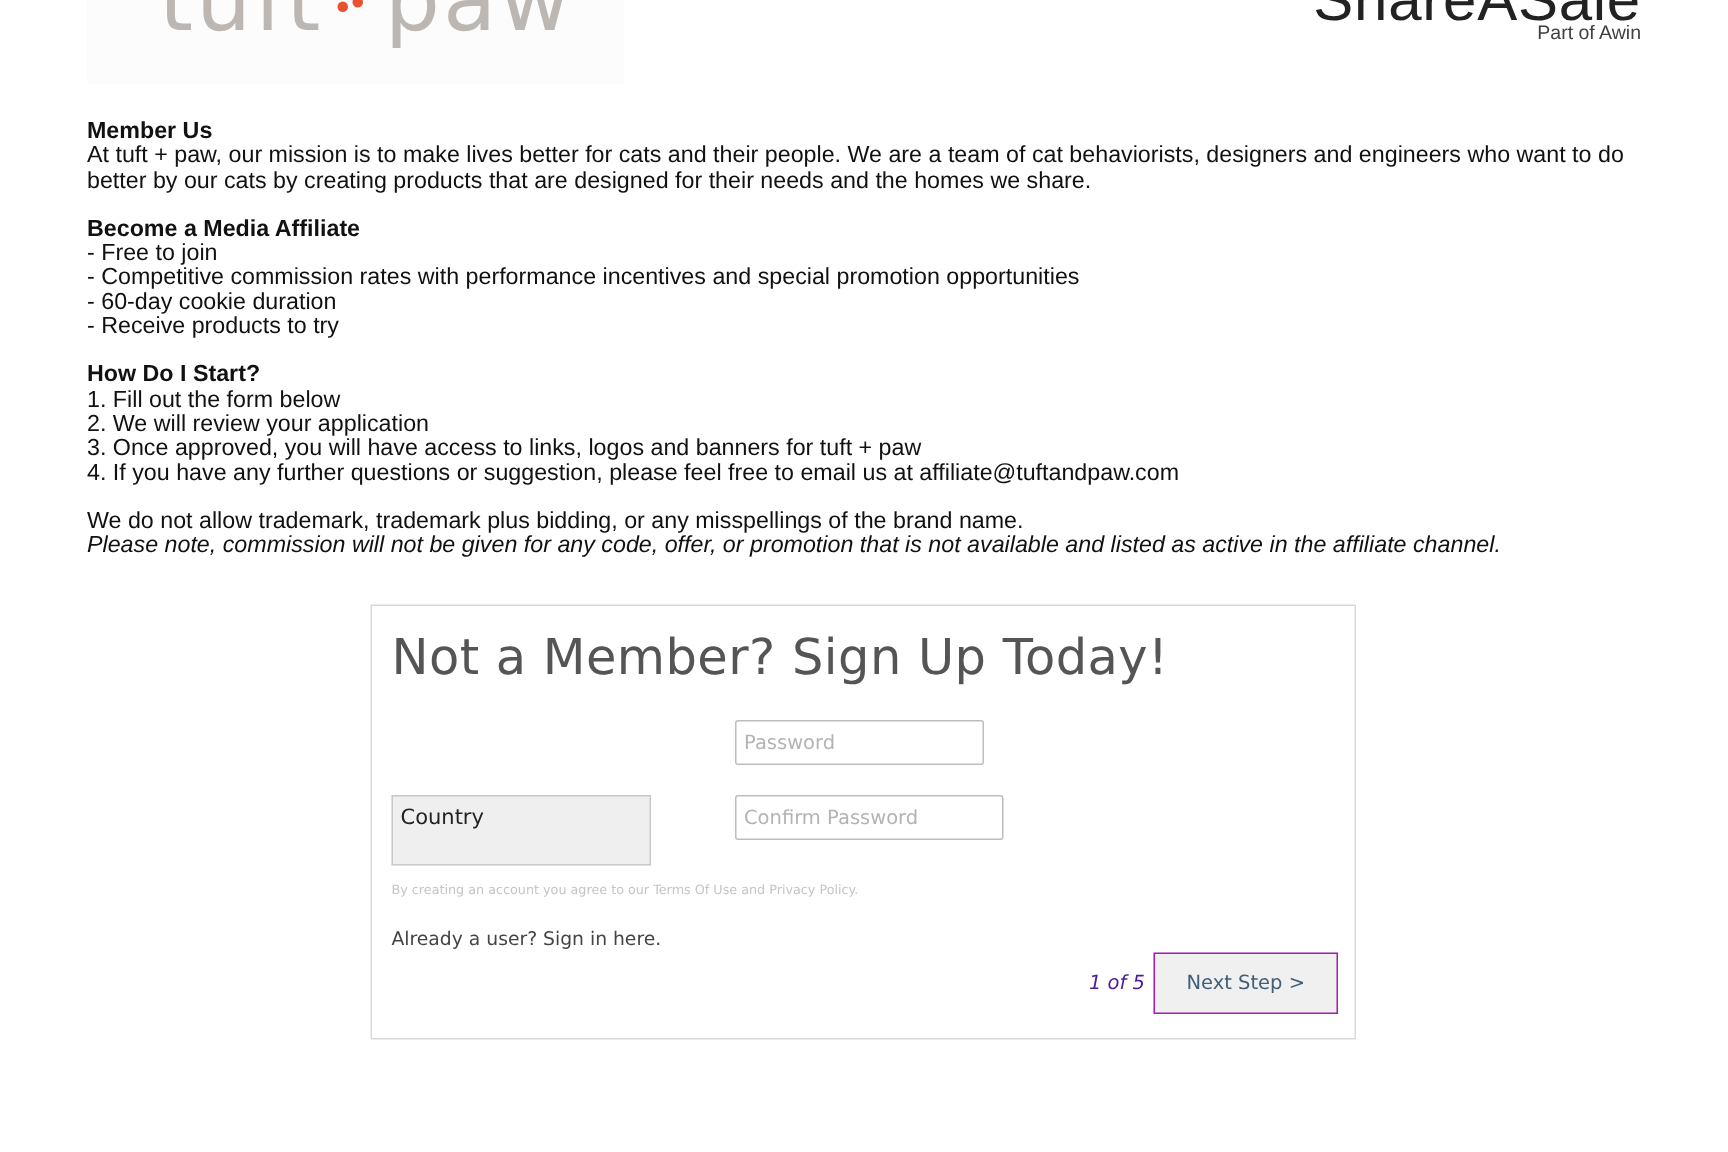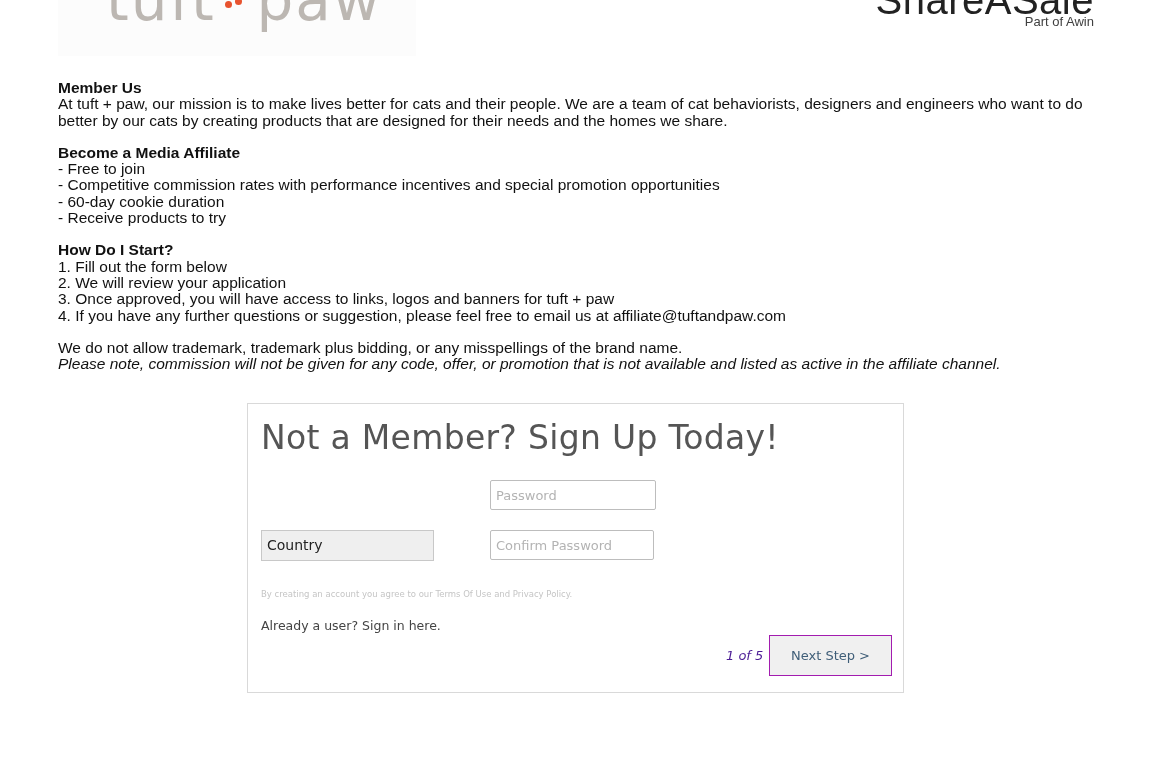--- a/index.html
+++ b/index.html
@@ -43,21 +43,21 @@
     position:absolute; left:13px; top:14px; font-family:"DejaVu Sans", sans-serif;
     font-size:33px; color:#555; font-weight:normal; letter-spacing:0.3px;
   }
   .field {
     position:absolute; height:30px; border:1px solid #bdbdbd; border-radius:2px;
     box-sizing:border-box; background:#fff; font-family:"DejaVu Sans", sans-serif;
     font-size:13px; color:#aaa; padding:0 5px; outline:none;
   }
   .field::placeholder { color:#b3b3b3; }
   .country {
-    position:absolute; left:13px; top:126px; width:173px; height:31px;
+    position:absolute; left:13px; top:126px; width:173px; height:47px;
     background:#efefef; border:1px solid #c8c8c8; box-sizing:border-box;
     font-family:"DejaVu Sans", sans-serif; font-size:14px; color:#222;
     padding:6px 5px; cursor:pointer;
   }
   .terms {
     position:absolute; left:13px; top:185px; font-family:"DejaVu Sans", sans-serif;
     font-size:8.5px; color:#c5c5c5; white-space:nowrap;
   }
   .signin {
     position:absolute; left:13px; top:214px; font-family:"DejaVu Sans", sans-serif;
@@ -116,20 +116,20 @@
   </p>
 </div>
 
 <div class="card">
   <div class="card-title">Not a Member? Sign Up Today!</div>
 
   <input class="field" style="left: 242px; top: 76px; width: 166px;" type="password" placeholder="Password">
 
   <div class="country">Country</div>
 
-  <input class="field" style="left: 242px; top: 126px; width: 164px;" type="password" placeholder="Confirm Password">
+  <input class="field" style="left: 242px; top: 126px; width: 179px;" type="password" placeholder="Confirm Password">
 
   <div class="terms">By creating an account you agree to our Terms Of Use and Privacy Policy.</div>
   <div class="signin">Already a user? Sign in here.</div>
 
   <div class="step">1 of 5</div>
   <div class="next-btn">Next Step &gt;</div>
 </div>
 
 </body></html>

